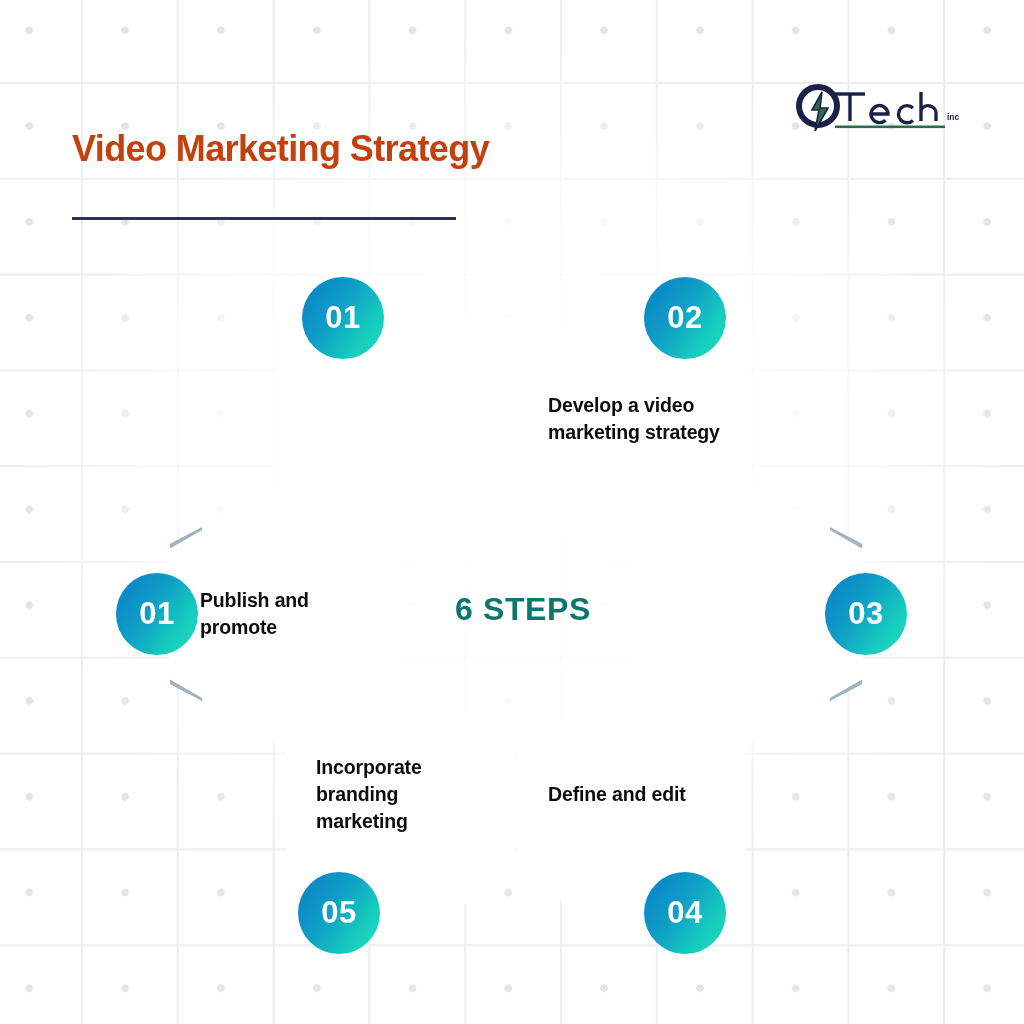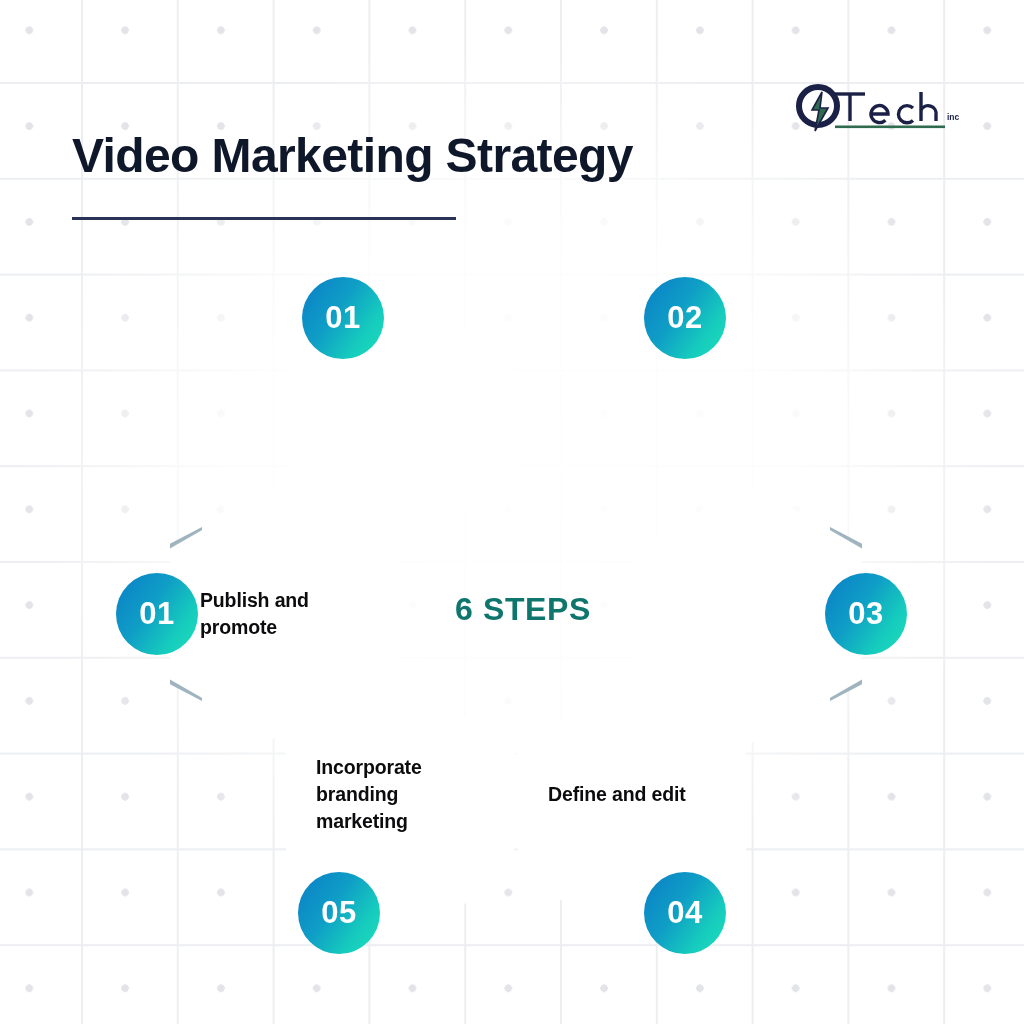--- a/index.html
+++ b/index.html
@@ -47,23 +47,23 @@
     background:
       radial-gradient(ellipse 62% 55% at 50% 46%, rgba(255,255,255,0.97) 0%, rgba(255,255,255,0.85) 45%, rgba(255,255,255,0.0) 78%);
     pointer-events: none;
   }
 
   
   .page-title {
     position: absolute;
     left: 72px;
     top: 128px;
-    font-size: 48px;
-    font-weight: bold;
-    color: #0f172a;
+    font-size: 36px;
+    font-weight: bold;
+    color: #c2410c;
     letter-spacing: -0.6px;
     white-space: nowrap;
   }
   .title-rule {
     position: absolute;
     left: 72px;
     top: 217px;
     width: 384px;
     height: 3px;
     background: #2b3257;
@@ -192,20 +192,27 @@
   <div class="hex-stage">
 
     <div class="hex-cell" style="left:286px; top:288px;">
       <svg class="hex-band" viewBox="0 0 228 262">
         <polygon points="-18,98 48,36 120,36 46,112" fill="#a0b4bf"></polygon>
       </svg>
       <div class="hex-shape"></div>
     </div>
     <div class="num-badge" style="left:302px; top:277px;">01</div>
 
+    <div class="hex-cell" style="left:518px; top:288px;">
+      <svg class="hex-band" viewBox="0 0 228 262">
+        <polygon points="108,36 180,36 246,98 182,112" fill="#a0b4bf"></polygon>
+      </svg>
+      <div class="hex-shape"></div>
+      <div class="hex-text">Develop a video marketing strategy</div>
+    </div>
     <div class="num-badge" style="left:644px; top:277px;">02</div>
 
     <div class="hex-cell" style="left:634px; top:483px;">
       <svg class="hex-band" viewBox="0 0 228 262">
         <polygon points="196,44 238,66 238,196 196,218" fill="#a0b4bf"></polygon>
       </svg>
       <div class="hex-shape"></div>
     </div>
     <div class="num-badge" style="left:825px; top:573px;">03</div>
 

